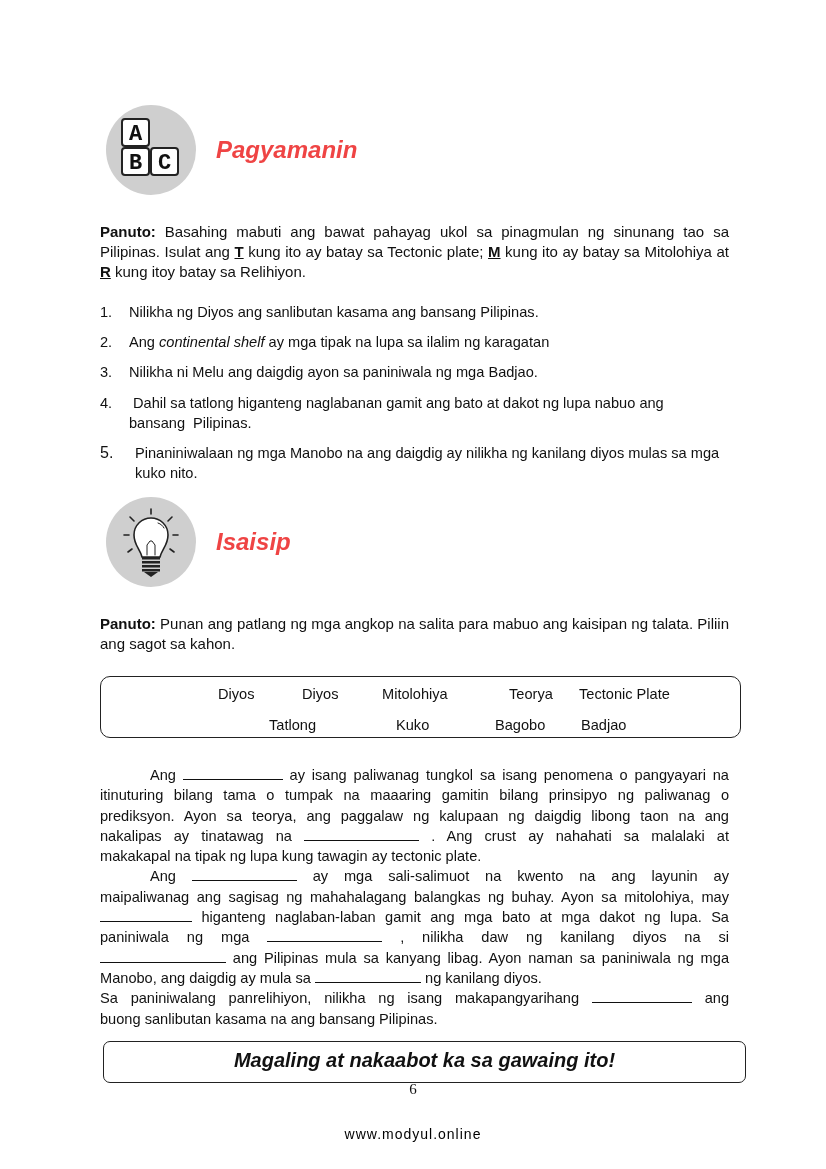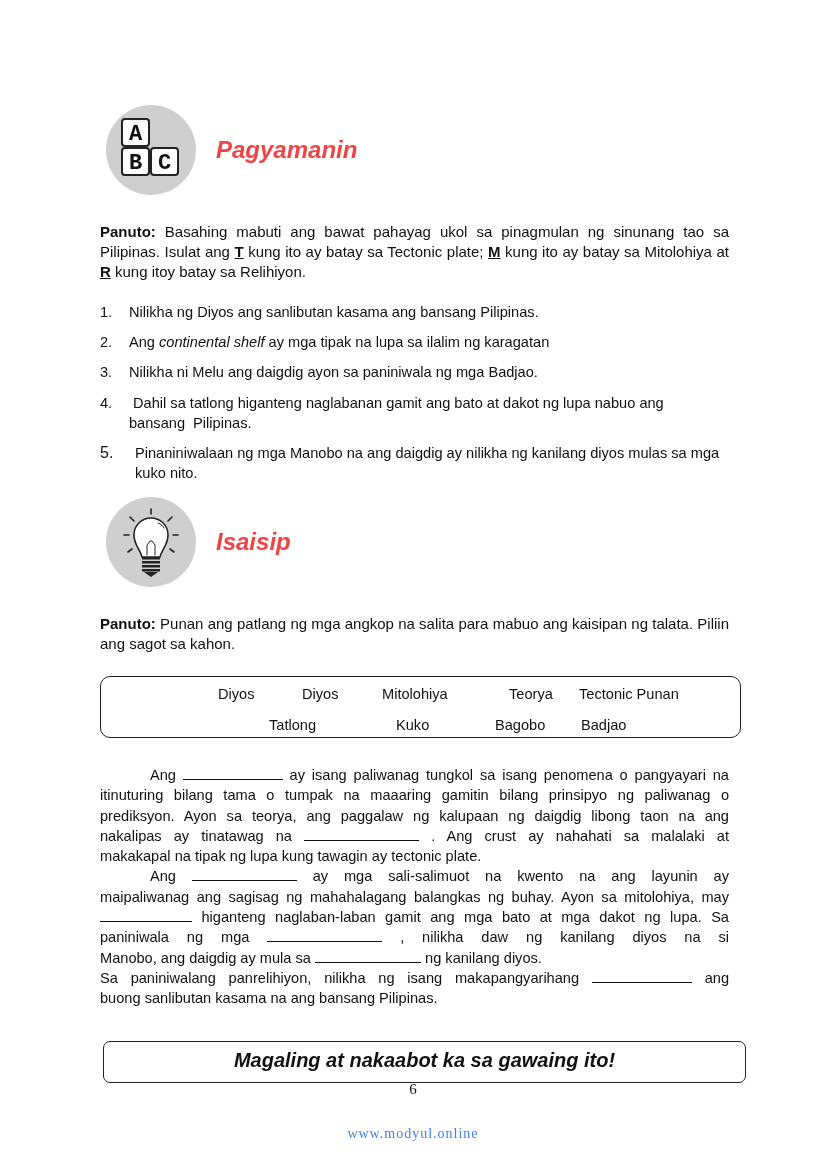--- a/index.html
+++ b/index.html
@@ -44,21 +44,21 @@
     border: 1.5px solid #222; border-radius: 7px; box-sizing: border-box;
     text-align: center; line-height: 36px;
     font-weight: bold; font-style: italic; font-size: 20px;
   }
   .pageno {
     position: absolute; left: 0; width: 826px; top: 1081px; text-align: center;
     font-family: "Liberation Serif", serif; font-size: 15px;
   }
   .watermark {
     position: absolute; left: 0; width: 826px; top: 1126px; text-align: center;
-    font-family: Liberation Serif, serif; font-size: 14px; color: #3b82f6; letter-spacing: 1px;
+    font-family: Liberation Sans, sans-serif; font-size: 14px; color: #000000; letter-spacing: 1px;
   }
 </style>
 </head>
 <body>
 
 <div class="icon-circle" style="left:106px; top:105px;">
   <svg width="90" height="90" viewBox="0 0 90 90">
     <rect x="16" y="14" width="27" height="27" rx="3" fill="#fff" stroke="#222" stroke-width="2"></rect>
     <rect x="16" y="43" width="27" height="27" rx="3" fill="#fff" stroke="#222" stroke-width="2"></rect>
     <rect x="45" y="43" width="27" height="27" rx="3" fill="#fff" stroke="#222" stroke-width="2"></rect>
@@ -121,37 +121,38 @@
 
 <div class="para" style="top:614px;">
   <b>Panuto:</b><span> Punan ang patlang ng mga angkop na salita para mabuo ang kaisipan ng talata. Piliin ang sagot sa kahon.</span>
 </div>
 
 <div class="wordbox">
   <span class="word" style="left:117px; top:9px;">Diyos</span>
   <span class="word" style="left:201px; top:9px;">Diyos</span>
   <span class="word" style="left:281px; top:9px;">Mitolohiya</span>
   <span class="word" style="left:408px; top:9px;">Teorya</span>
-  <span class="word" style="left:478px; top:9px;">Tectonic Punan</span>
+  <span class="word" style="left:478px; top:9px;">Tectonic Plate</span>
   <span class="word" style="left:168px; top:40px;">Tatlong</span>
   <span class="word" style="left:295px; top:40px;">Kuko</span>
   <span class="word" style="left:394px; top:40px;">Bagobo</span>
   <span class="word" style="left:480px; top:40px;">Badjao</span>
 </div>
 
 <div class="fill" style="top:765px;">
   <span class="line"><span class="indent"></span><span>Ang </span><span class="blank" style="width:100px;"></span><span> ay isang paliwanag tungkol sa isang penomena o pangyayari na</span></span>
   <span class="line">itinuturing bilang tama o tumpak na maaaring gamitin bilang prinsipyo ng paliwanag o</span>
   <span class="line">prediksyon. Ayon sa teorya, ang paggalaw ng kalupaan ng daigdig libong taon na ang</span>
   <span class="line"><span>nakalipas ay tinatawag na </span><span class="blank" style="width:115px;"></span><span> . Ang crust ay nahahati sa malalaki at</span></span>
   <span class="line last">makakapal na tipak ng lupa  kung tawagin ay tectonic plate.</span>
   <span class="line"><span class="indent"></span><span>Ang </span><span class="blank" style="width:105px;"></span><span>  ay mga sali-salimuot na kwento na ang layunin ay</span></span>
   <span class="line">maipaliwanag ang sagisag ng mahahalagang balangkas ng buhay. Ayon sa mitolohiya, may</span>
   <span class="line"><span class="blank" style="width:92px;"></span><span> higanteng naglaban-laban gamit ang mga bato at mga dakot ng lupa. Sa</span></span>
   <span class="line"><span>paniniwala ng mga </span><span class="blank" style="width:115px;"></span><span> , nilikha daw ng kanilang diyos na si</span></span>
+  <span class="line"><span class="blank" style="width:126px;"></span><span> ang Pilipinas mula sa kanyang libag. Ayon naman sa paniniwala ng mga</span></span>
   <span class="line last"><span>Manobo, ang daigdig ay mula sa </span><span class="blank" style="width:106px;"></span><span> ng kanilang diyos.</span></span>
   <span class="line"><span>Sa paniniwalang panrelihiyon, nilikha ng isang makapangyarihang </span><span class="blank" style="width:100px;"></span><span> ang</span></span>
   <span class="line last">buong sanlibutan kasama na ang bansang Pilipinas.</span>
 </div>
 
 <div class="endbox">
   <span>Magaling at nakaabot ka sa gawaing ito!</span>
 </div>
 <div class="pageno">6</div>
 <div class="watermark">www.modyul.online</div>

